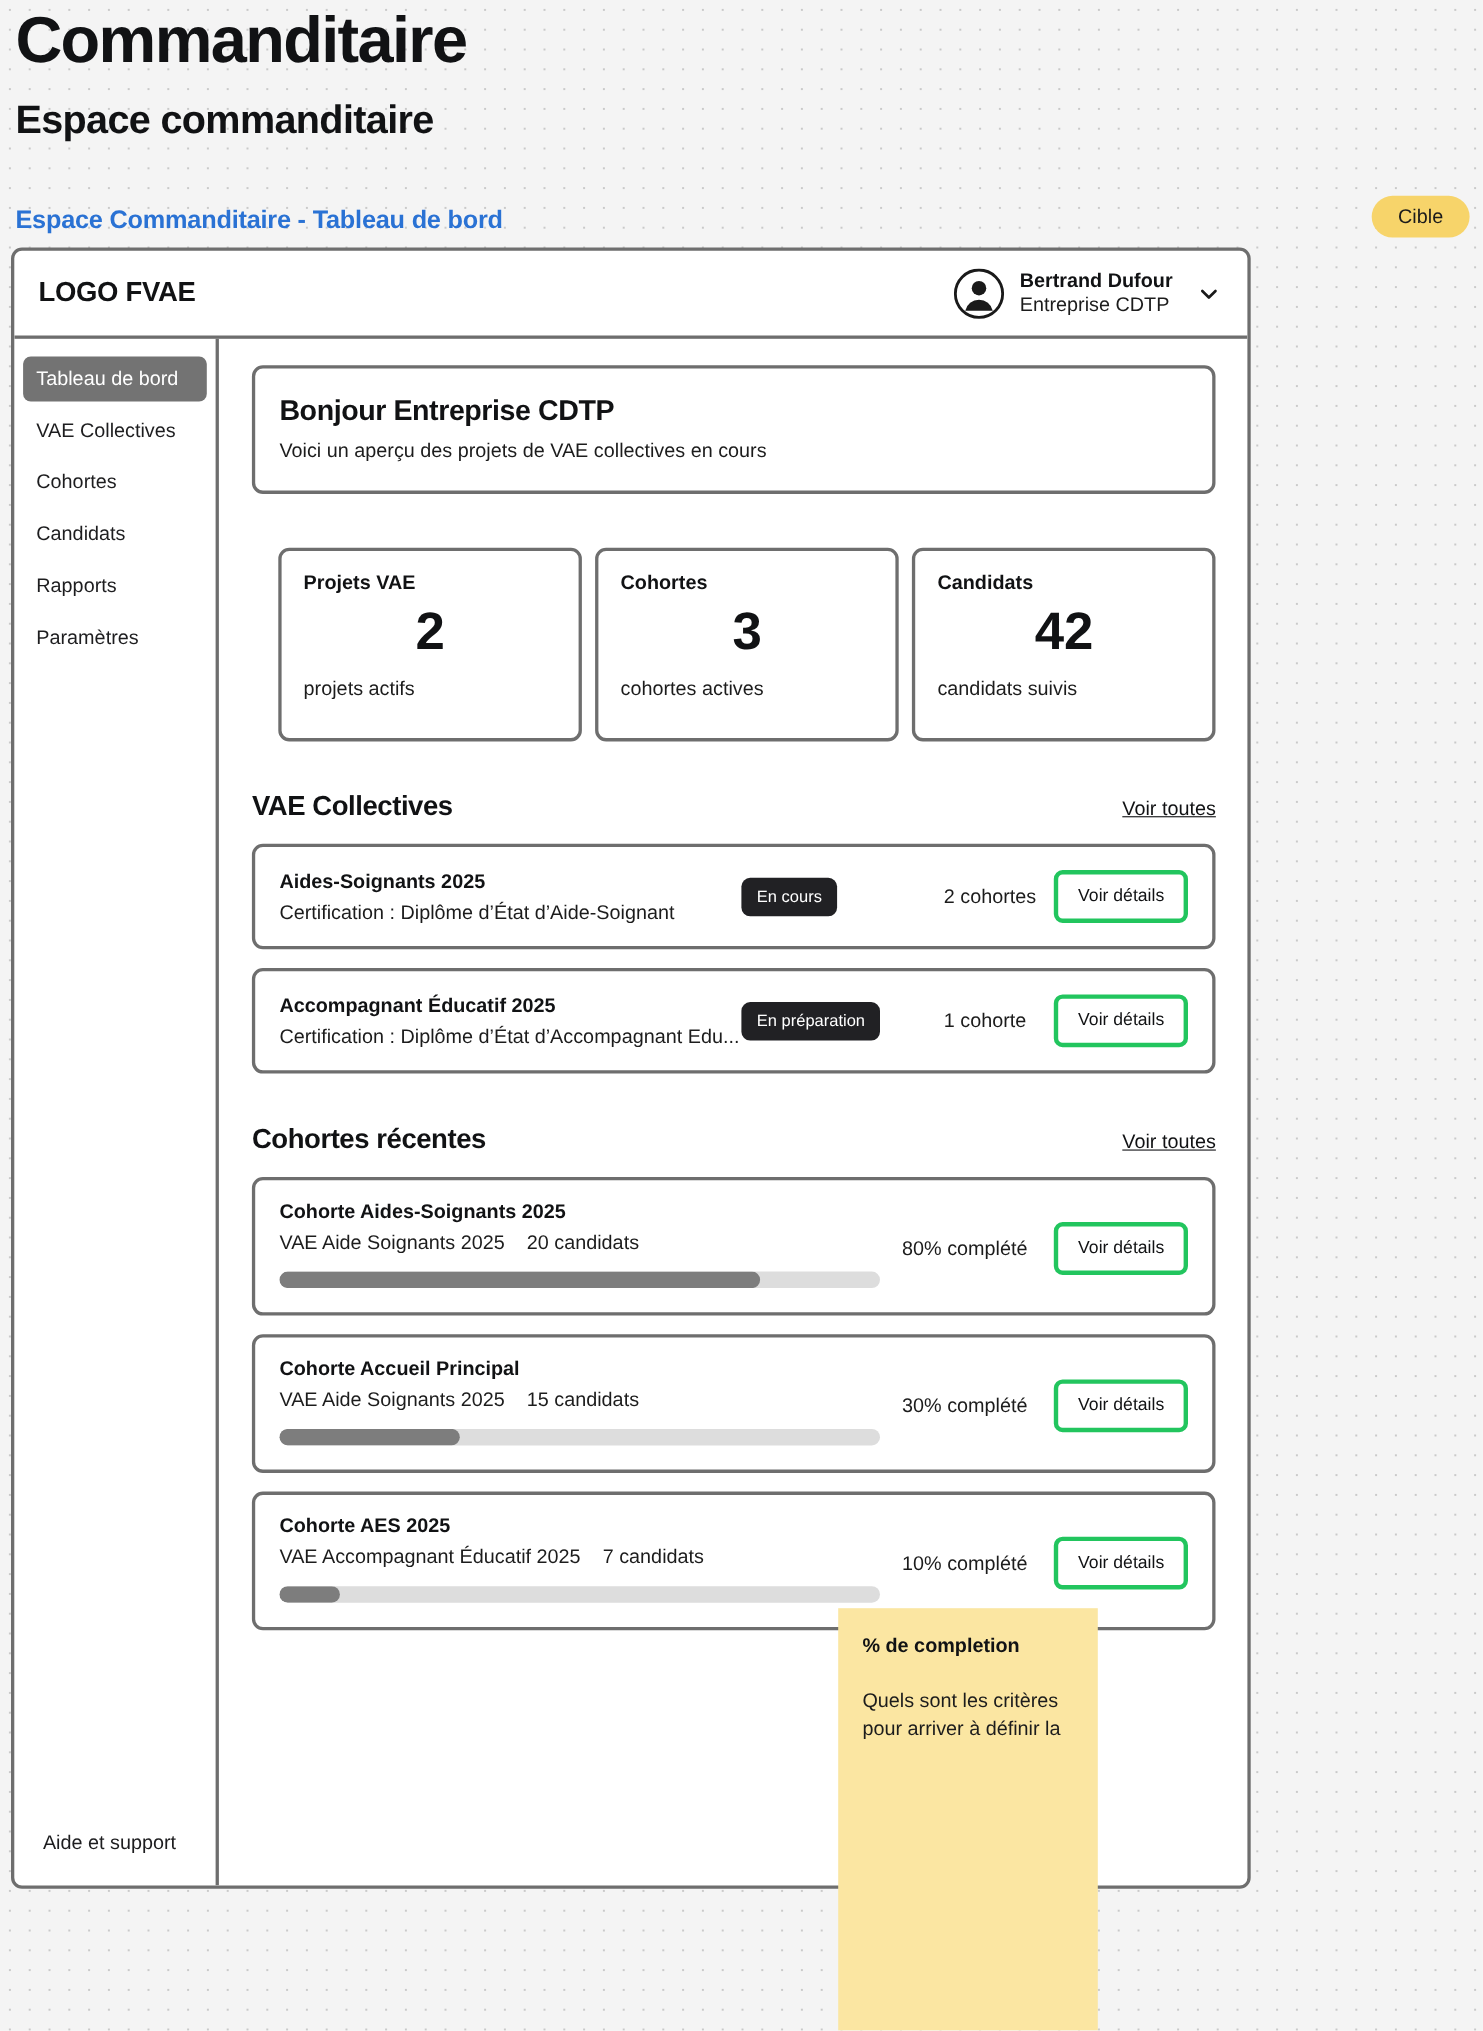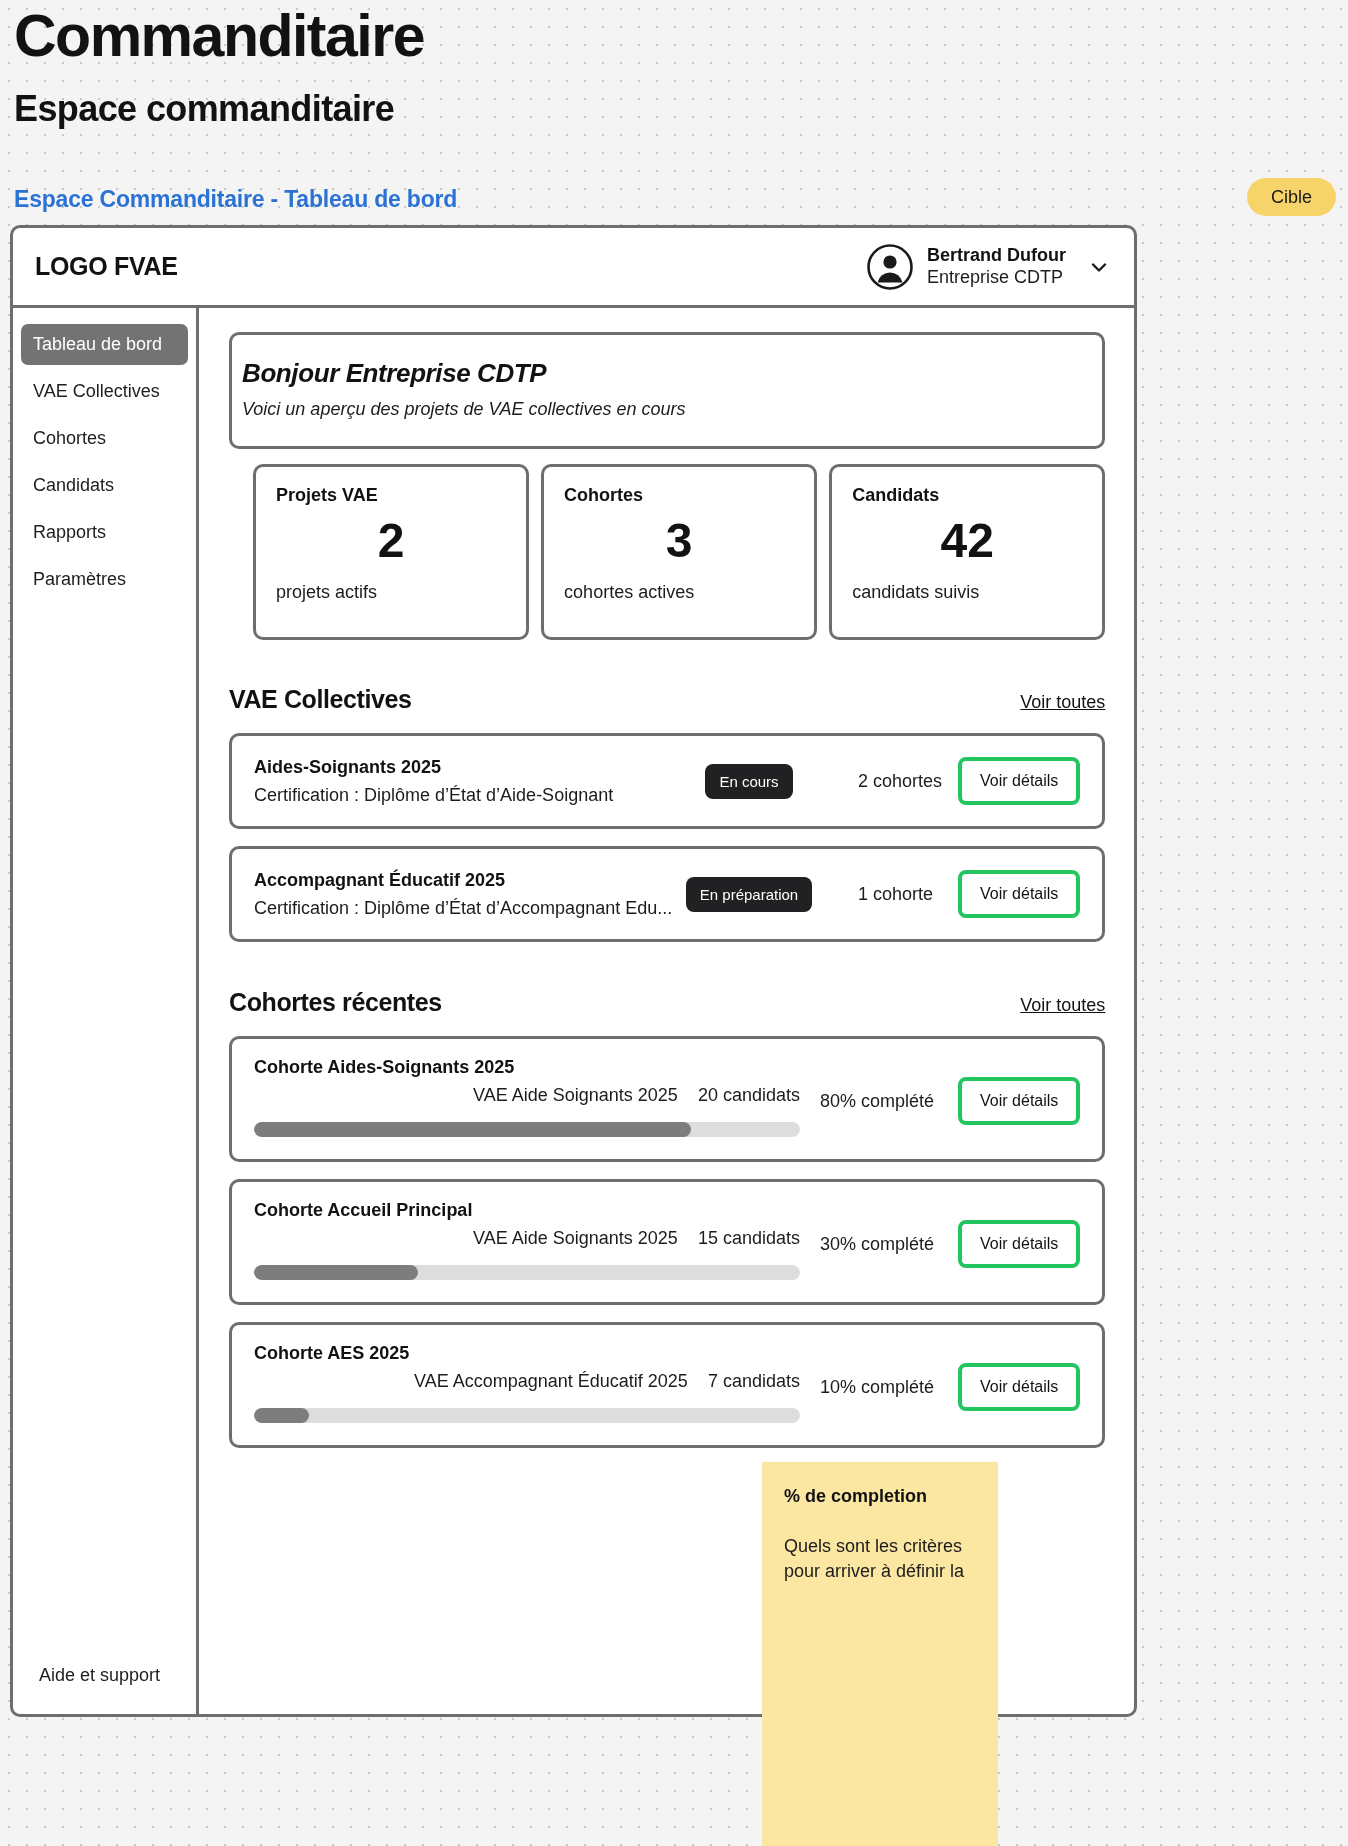--- a/index.html
+++ b/index.html
@@ -121,23 +121,22 @@
     position: relative;
   }
 
   .card {
     border: 3px solid #6e6e6e;
     border-radius: 10px;
     background: #ffffff;
   }
 
   .welcome {
-    padding: 23px 26px 26px 10px;
-    margin-bottom: 15px;
-    font-style: italic;
+    padding: 23px 26px 26px 22px;
+    margin-bottom: 49px;
   }
   .welcome h2 {
     font-size: 26px;
     font-weight: 700;
     color: #111214;
     letter-spacing: -0.4px;
     margin-bottom: 10px;
   }
   .welcome p { font-size: 18px; color: #1c1c1c; }
 
@@ -197,21 +196,21 @@
 
   .status-badge {
     background: #212124;
     color: #ffffff;
     font-size: 15px;
     padding: 10px 14px;
     border-radius: 8px;
     line-height: 1;
     white-space: nowrap;
   }
-  .vae-badge-cell { flex: 0 0 auto; display: flex; justify-content: center; min-width: 150px; }
+  .vae-badge-cell { flex: 0 0 auto; display: flex; justify-content: flex-start; min-width: 150px; }
   .vae-count {
     flex: 1 1 auto;
     font-size: 18px;
     color: #1c1c1c;
     padding-left: 34px;
     white-space: nowrap;
   }
   .btn-outline {
     border: 4px solid #22c55e;
     border-radius: 8px;
@@ -226,21 +225,21 @@
 
   .cohort-block { margin-top: 46px; }
   .cohort-row {
     padding: 18px 22px 22px 22px;
     margin-bottom: 17px;
     display: flex;
     align-items: flex-start;
   }
   .cohort-left { flex: 1 1 auto; padding-right: 20px; }
   .cohort-title { font-size: 18px; font-weight: 700; color: #111214; margin-bottom: 7px; }
-  .cohort-meta  { font-size: 18px; color: #1c1c1c; margin-bottom: 16px; text-align: right; }
+  .cohort-meta  { font-size: 18px; color: #1c1c1c; margin-bottom: 16px; }
   .cohort-meta .sep { display: inline-block; width: 10px; }
   .progress-track {
     height: 15px;
     width: 546px;
     background: #dddddd;
     border-radius: 9px;
     overflow: hidden;
   }
   .progress-fill {
     height: 100%;

